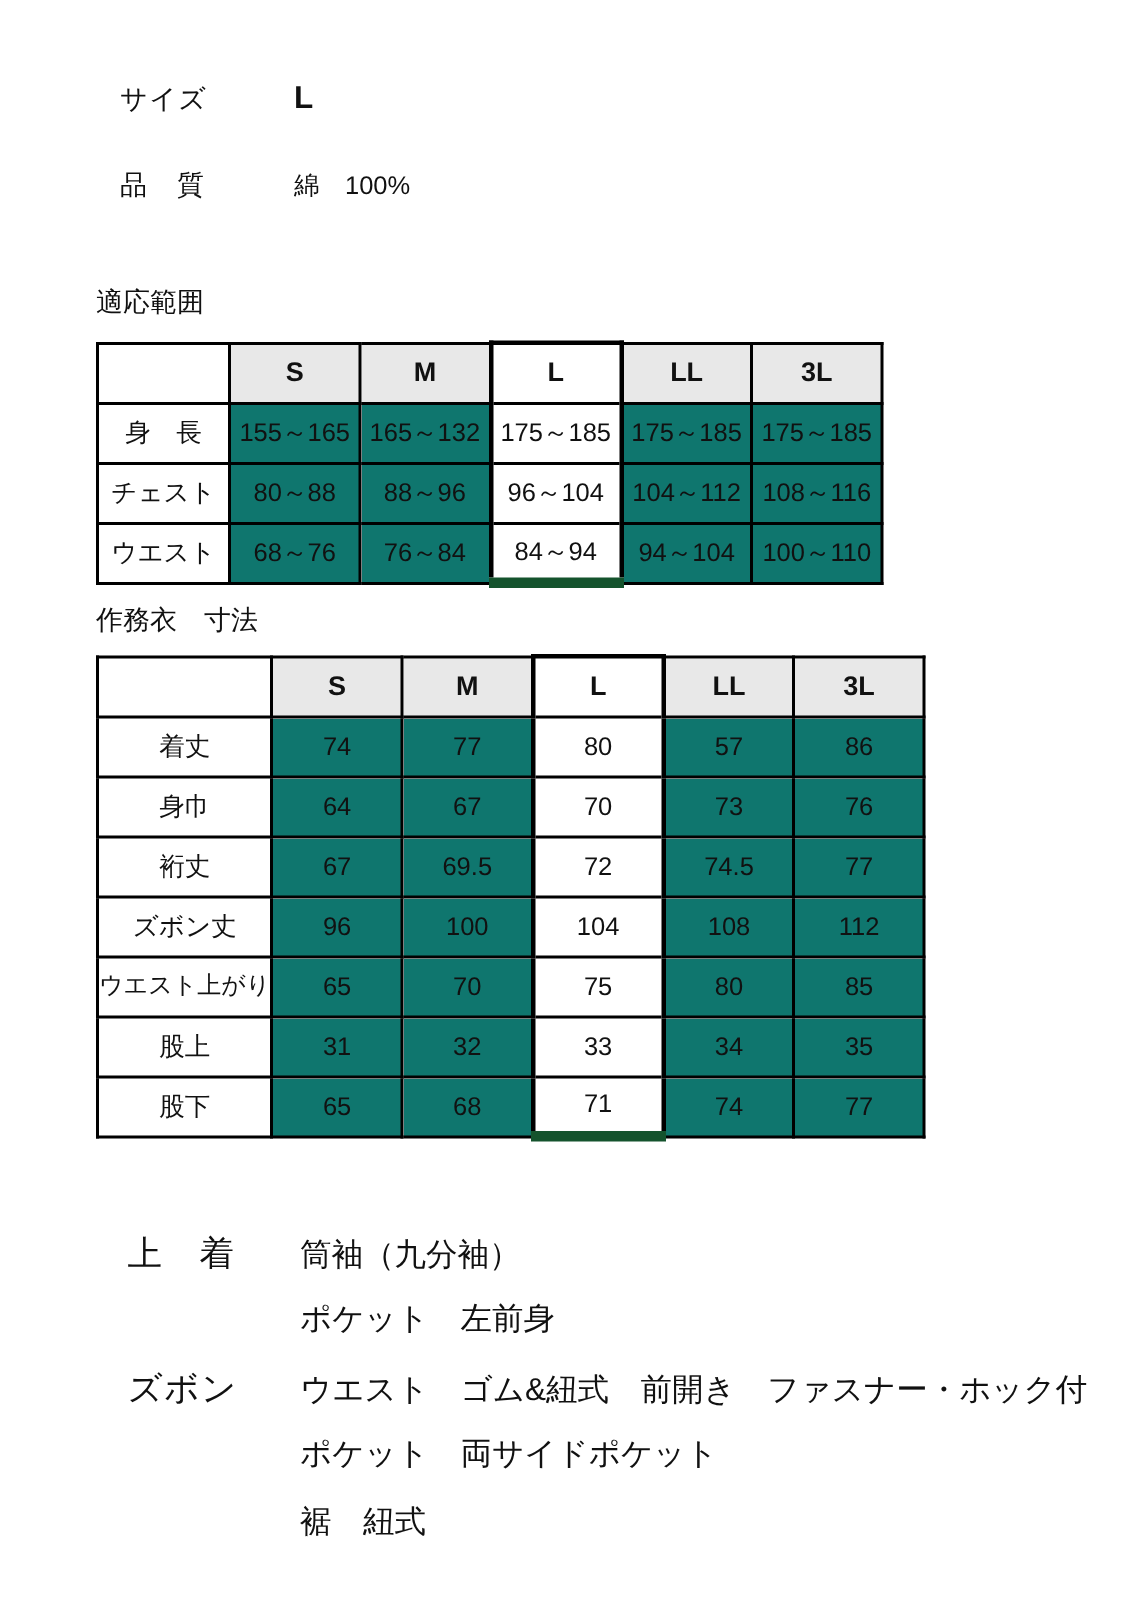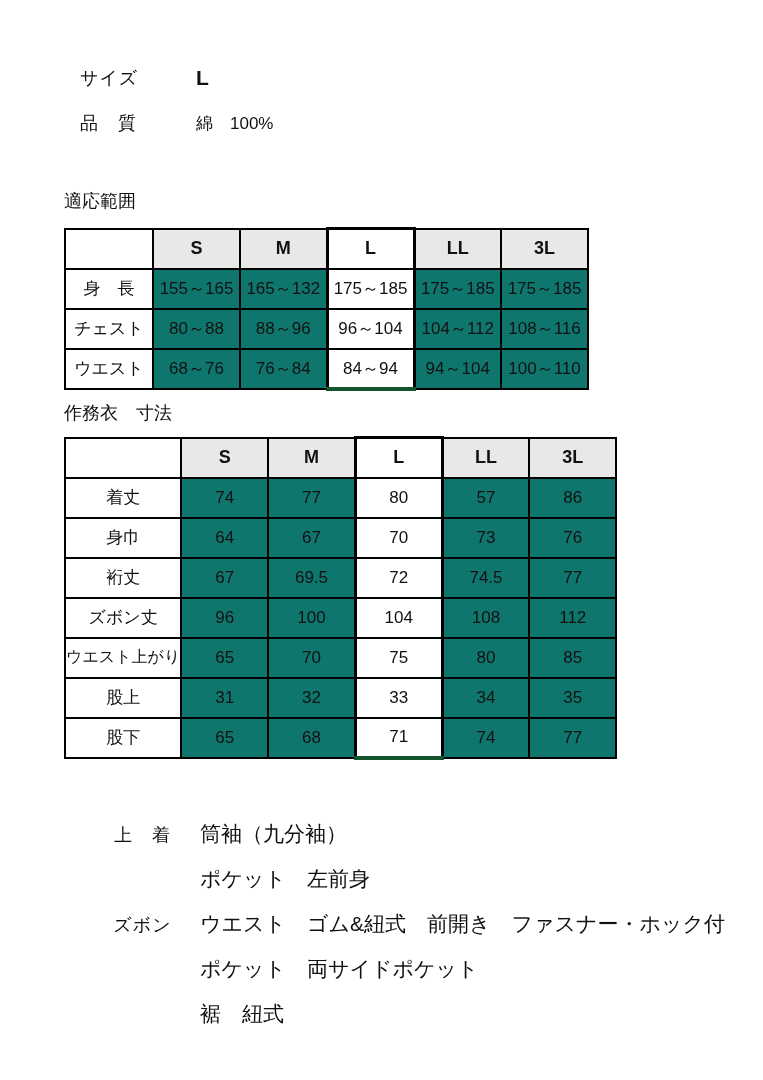--- a/index.html
+++ b/index.html
@@ -9,21 +9,21 @@
     width: 763px;
     height: 1080px;
     background: #ffffff;
     font-family: "Liberation Sans", "DejaVu Sans", sans-serif;
     color: #111;
     overflow: hidden;
   }
   .kv-row { position: absolute; left: 80px; display: flex; align-items: baseline; }
   .kv-row .kv-label { width: 116px; font-size: 18px; letter-spacing: 1px; }
   .kv-row .kv-value { font-size: 17px; }
-  #size-row { top: 66px; align-items: flex-end; }
+  #size-row { top: 54px; }
   #size-row .kv-value { font-size: 21px; font-weight: bold; }
   #quality-row { top: 111px; }
 
   .section-title { position: absolute; left: 64px; font-size: 18px; }
   #range-title { top: 189px; }
   #dim-title { top: 401px; }
 
   table.size-table {
     position: absolute;
     left: 64px;
@@ -50,25 +50,25 @@
   table.size-table th.corner { background: #ffffff; }
   table.size-table td.rowlabel { background: #ffffff; font-size: 17px; font-family: Liberation Mono, monospace; }
   table.size-table td.rowlabel.small { font-size: 16px; }
   table.size-table td.val { background: #0f766e; }
   table.size-table .hl {
     background: #ffffff !important;
     border-left: 3px solid #000;
     border-right: 3px solid #000;
   }
   table.size-table thead .hl { border-top: 3px solid #000; }
-  table.size-table tr.last .hl { border-bottom: 4px solid #14532d; }
+  table.size-table tr.last .hl { border-bottom: 7px solid #14532d; }
 
   .details { position: absolute; left: 85px; top: 820px; }
   .detail-row { display: flex; align-items: baseline; height: 45px; }
-  .detail-row .d-label { width: 115px; font-size: 18px; letter-spacing: 1px; text-align: center; }
+  .detail-row .d-label { width: 115px; font-size: 23px; letter-spacing: 1px; }
   .detail-row .d-text { font-size: 21px; }
 </style>
 </head>
 <body>
 
 <div class="page">
 
   <div class="kv-row" id="size-row">
     <span class="kv-label">サイズ</span>
     <span class="kv-value">L</span>

